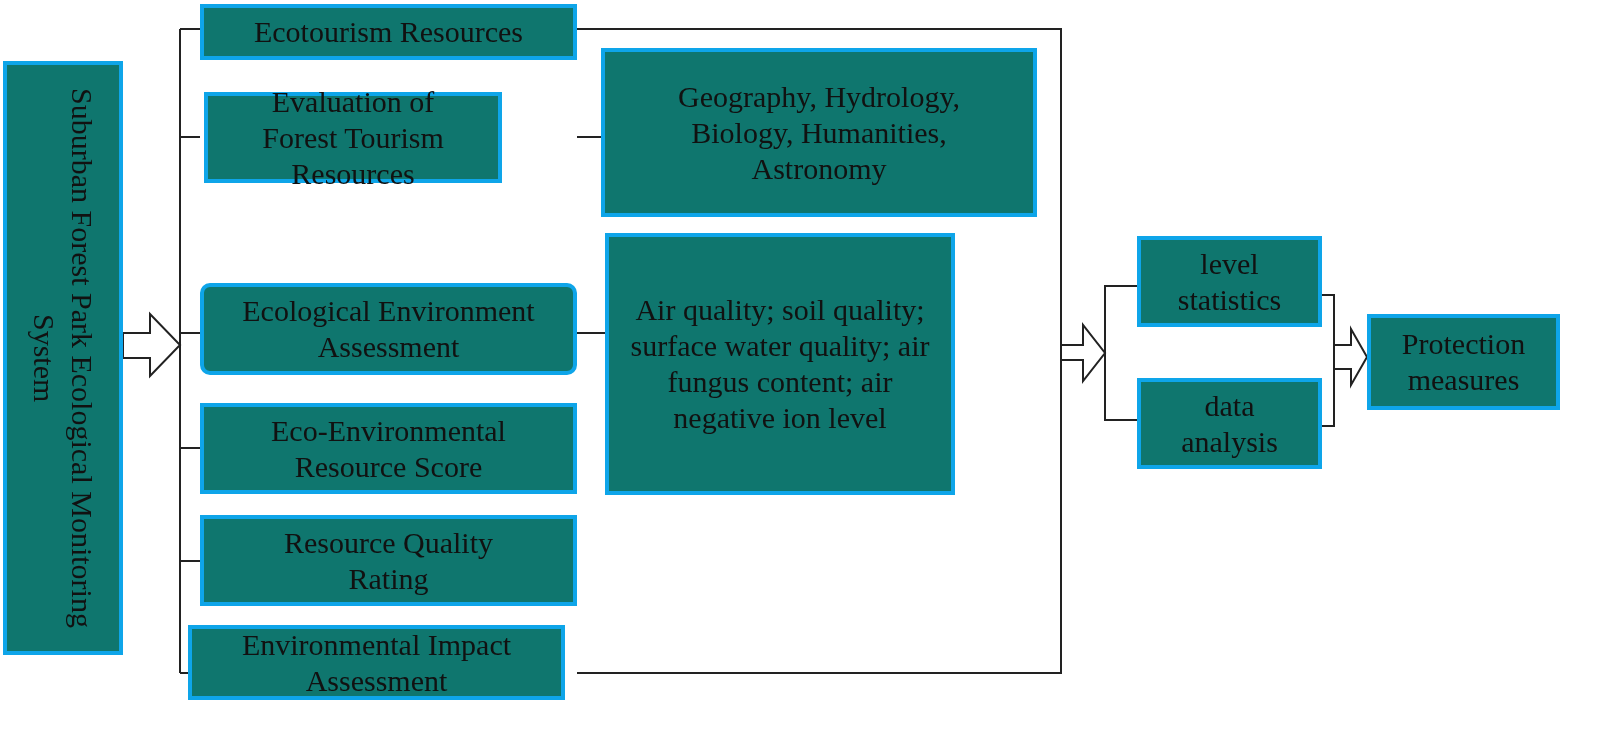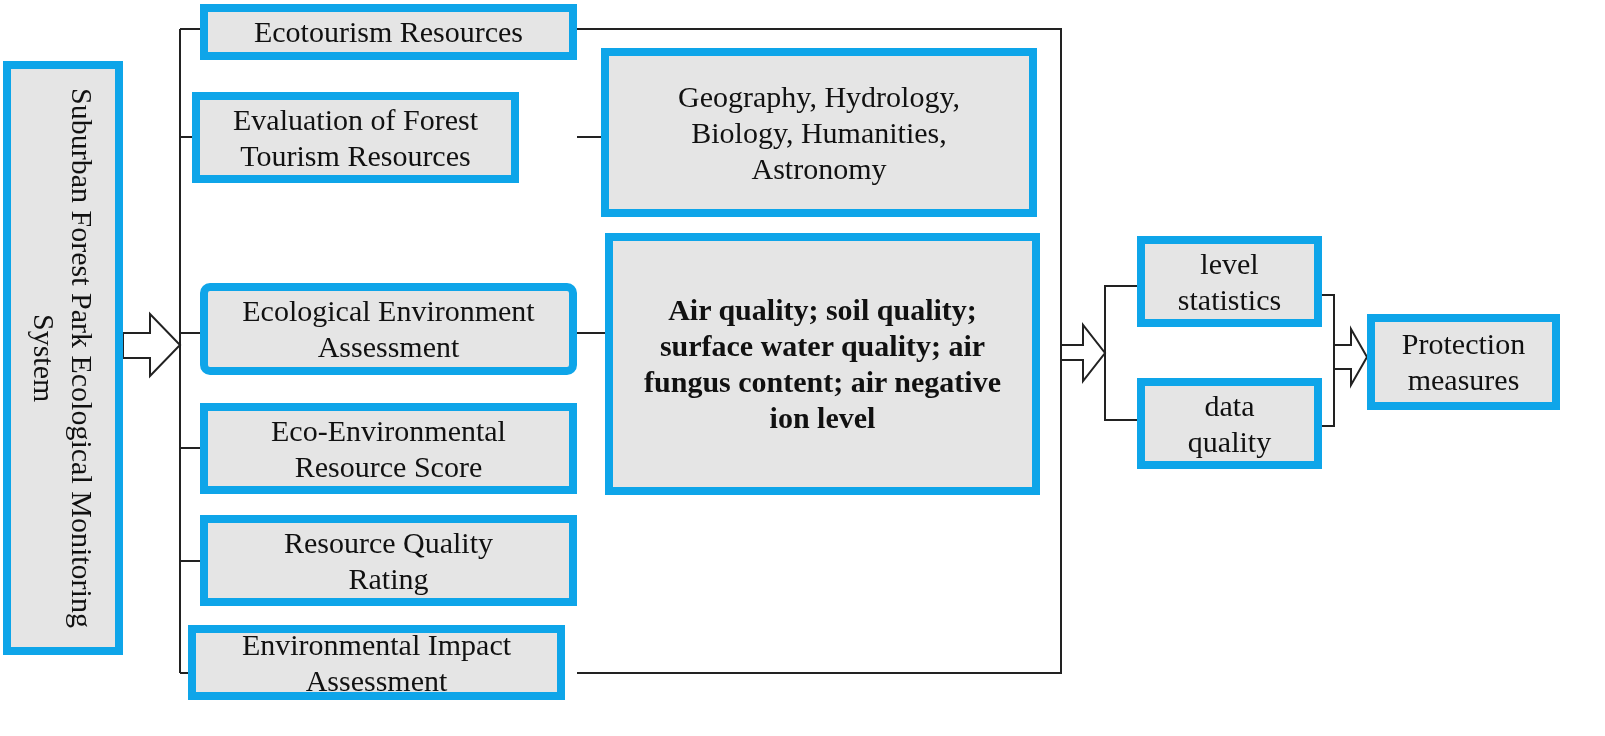--- a/index.html
+++ b/index.html
@@ -1,20 +1,20 @@
 <!DOCTYPE html>
 <html><head>
 <meta charset="utf-8">
 <style>
   html, body { margin: 0; padding: 0; background: #ffffff; }
   body { width: 1605px; height: 736px; position: relative; overflow: hidden;
          font-family: "Liberation Serif", "DejaVu Serif", serif; color: #111; }
   svg.lines { position: absolute; left: 0; top: 0; }
-  .box { position: absolute; box-sizing: border-box; border: 8px solid #0ea5e9;
-         background: #e5e5e5; display: flex; align-items: center; justify-content: center;
+  .box { position: absolute; box-sizing: border-box; border: 4px solid #0ea5e9;
+         background: #0f766e; display: flex; align-items: center; justify-content: center;
          text-align: center; font-size: 30px; line-height: 1.2; }
   .box span { display: block; }
   .vertical { writing-mode: vertical-rl; font-size: 30px; line-height: 1.25; }
 </style>
 </head>
 <body>
 
 <svg class="lines" width="1605" height="736">
   <g stroke="#222" stroke-width="2" fill="none">
 
@@ -42,45 +42,45 @@
   </g>
 </svg>
 
 <div class="box" style="left:3px; top:61px; width:120px; height:594px;">
   <span class="vertical">Suburban Forest Park Ecological Monitoring System</span>
 </div>
 
 <div class="box" style="left:200px; top:4px; width:377px; height:56px;">
   <span>Ecotourism Resources</span>
 </div>
-<div class="box" style="left:192px; top:92px; width:327px; height:91px; padding:0 30px;">
+<div class="box" style="left:204px; top:92px; width:298px; height:91px; padding:0 30px;">
   <span>Evaluation of Forest Tourism Resources</span>
 </div>
 <div class="box" style="left:200px; top:283px; width:377px; height:92px; padding:0 4px;border-radius:10px;">
   <span>Ecological Environment Assessment</span>
 </div>
 <div class="box" style="left:200px; top:403px; width:377px; height:91px; padding:0 40px;align-items:center;">
   <span>Eco-Environmental Resource Score</span>
 </div>
 <div class="box" style="left:200px; top:515px; width:377px; height:91px; padding:0 60px;justify-content:center;">
   <span>Resource Quality Rating</span>
 </div>
 <div class="box" style="left:188px; top:625px; width:377px; height:75px; padding:0 16px;">
   <span>Environmental Impact Assessment</span>
 </div>
 
 <div class="box" style="left:601px; top:48px; width:436px; height:169px; padding:0 60px;">
   <span>Geography, Hydrology, Biology, Humanities, Astronomy</span>
 </div>
-<div class="box" style="left:605px; top:233px; width:435px; height:262px; padding:0 16px;font-weight:bold;">
+<div class="box" style="left:605px; top:233px; width:350px; height:262px; padding:0 16px;">
   <span>Air quality; soil quality; surface water quality; air fungus content; air negative ion level</span>
 </div>
 
 <div class="box" style="left:1137px; top:236px; width:185px; height:91px; padding:0 30px;">
   <span>level statistics</span>
 </div>
 <div class="box" style="left:1137px; top:378px; width:185px; height:91px; padding:0 30px;">
-  <span>data quality</span>
+  <span>data analysis</span>
 </div>
 
 <div class="box" style="left:1367px; top:314px; width:193px; height:96px; padding:0 20px;">
   <span>Protection measures</span>
 </div>
 
 </body></html>

